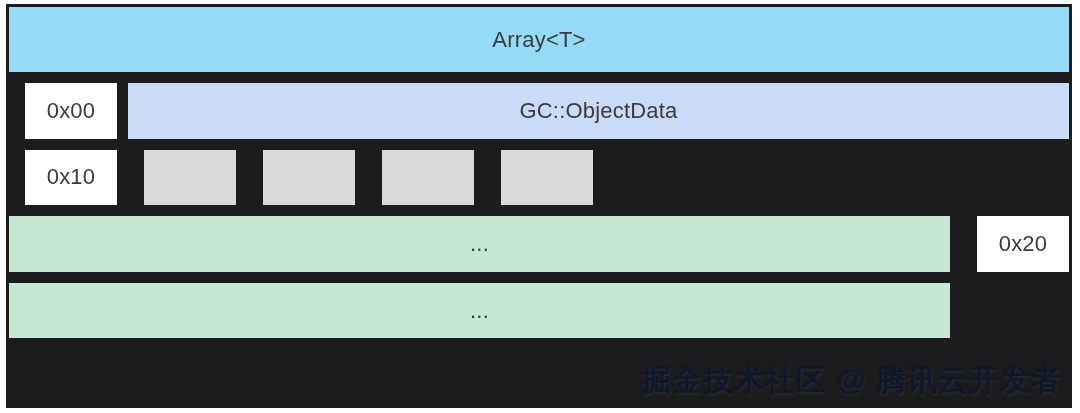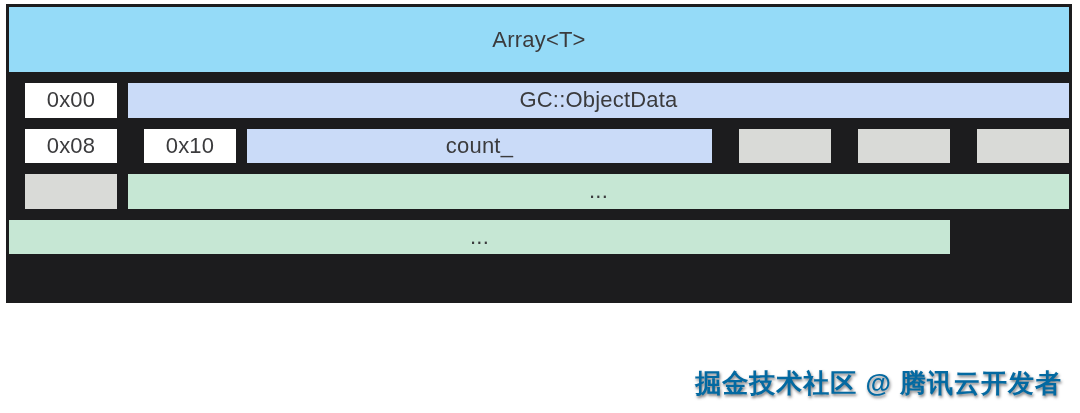--- a/index.html
+++ b/index.html
@@ -13,21 +13,21 @@
     height: 413px;
     position: relative;
     overflow: hidden;
   }
   
   .mem-table {
     position: absolute;
     left: 6px;
     top: 4px;
     width: 1066px;
-    height: 299px;
+    height: 404px;
     box-sizing: border-box;
     background: #1c1c1e;
     display: grid;
     grid-template-columns: 108px repeat(8, 1fr);
     grid-template-rows: 65px repeat(5, 1fr);
     gap: 11px;
     padding: 3px;
   }
   .cell {
     display: flex;
@@ -45,46 +45,45 @@
   .span-1 { grid-column: span 1; margin-left: 16px; }
   .bg-header { background: #95dbf8; }
   .bg-offset { background: #ffffff; }
   .bg-field  { background: #cadbf8; }
   .bg-pad    { background: #d9dad7; }
   .bg-elem   { background: #c6e7d4; }
   .watermark {
     position: absolute;
     right: 18px;
     bottom: 12px;
-    font-size: 26px;
+    font-size: 30px;
     font-weight: 600;
-    color: #0369a1;
+    color: #0f172a;
     text-shadow: 1px 2px 3px rgba(50, 50, 55, 0.65);
     letter-spacing: 1px;
     pointer-events: none;
   }
 </style>
 </head>
 <body>
 
 <div class="mem-table">
 
   <div class="cell span-9 bg-header">Array&lt;T&gt;</div>
 
   <div class="cell span-1 bg-offset">0x00</div>
   <div class="cell span-8 bg-field">GC::ObjectData</div>
 
-  <div class="cell span-1 bg-offset">0x08</div>
 
   <div class="cell span-1 bg-offset">0x10</div>
-  <div class="cell span-4 bg-field">count_</div>
   <div class="cell span-1 bg-pad"></div>
   <div class="cell span-1 bg-pad"></div>
   <div class="cell span-1 bg-pad"></div>
   <div class="cell span-1 bg-pad"></div>
 
   <div class="cell span-8 bg-elem">...</div>
 
+  <div class="cell span-1 bg-offset">0x20</div>
   <div class="cell span-8 bg-elem">...</div>
 
 </div>
 
 <div class="watermark">掘金技术社区 @ 腾讯云开发者</div>
 
 </body></html>

